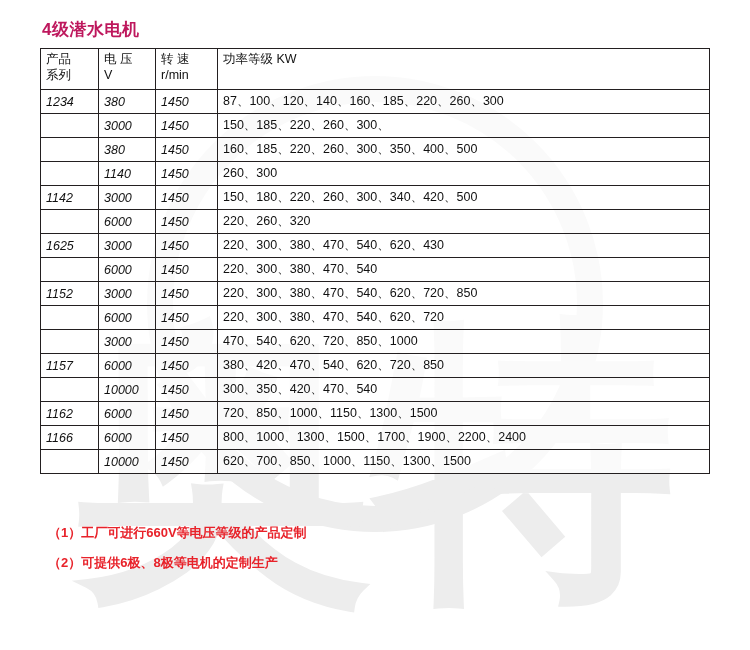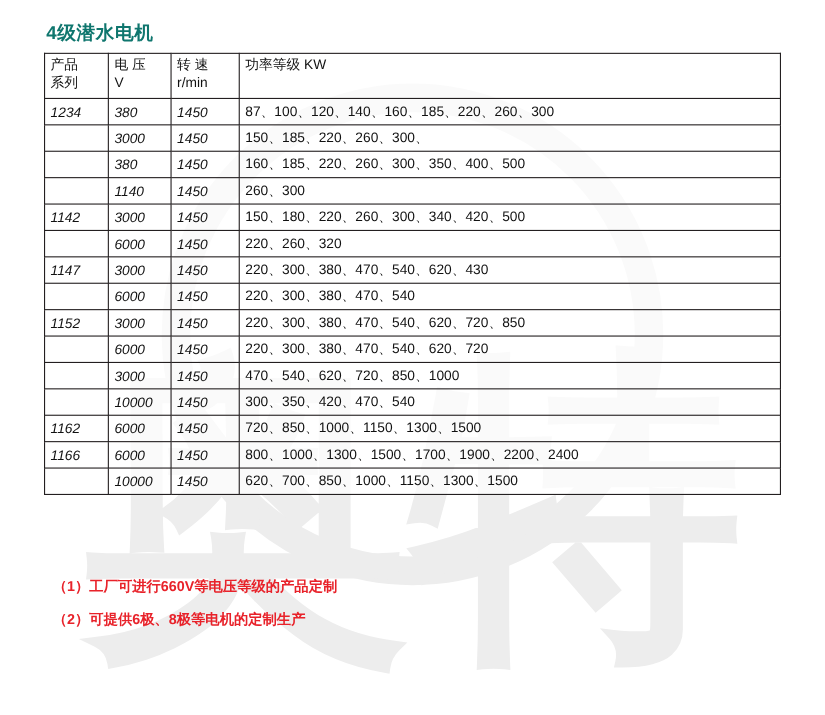--- a/index.html
+++ b/index.html
@@ -31,21 +31,21 @@
     position: relative;
     z-index: 1;
     padding: 0;
   }
   .title {
     position: absolute;
     left: 42px;
     top: 18px;
     font-size: 17px;
     font-weight: bold;
-    color: #0f766e;
+    color: #be185d;
     letter-spacing: 0.5px;
   }
   table.spec {
     position: absolute;
     left: 40px;
     top: 48px;
     width: 670px;
     border-collapse: collapse;
     table-layout: fixed;
     background: transparent;
@@ -161,21 +161,21 @@
         <td class="speed">1450</td>
         <td class="power">150、180、220、260、300、340、420、500</td>
       </tr>
       <tr>
         <td class="series"></td>
         <td class="voltage">6000</td>
         <td class="speed">1450</td>
         <td class="power">220、260、320</td>
       </tr>
       <tr>
-        <td class="series">1147</td>
+        <td class="series">1625</td>
         <td class="voltage">3000</td>
         <td class="speed">1450</td>
         <td class="power">220、300、380、470、540、620、430</td>
       </tr>
       <tr>
         <td class="series"></td>
         <td class="voltage">6000</td>
         <td class="speed">1450</td>
         <td class="power">220、300、380、470、540</td>
       </tr>
@@ -189,20 +189,26 @@
         <td class="series"></td>
         <td class="voltage">6000</td>
         <td class="speed">1450</td>
         <td class="power">220、300、380、470、540、620、720</td>
       </tr>
       <tr>
         <td class="series"></td>
         <td class="voltage">3000</td>
         <td class="speed">1450</td>
         <td class="power">470、540、620、720、850、1000</td>
+      </tr>
+      <tr>
+        <td class="series">1157</td>
+        <td class="voltage">6000</td>
+        <td class="speed">1450</td>
+        <td class="power">380、420、470、540、620、720、850</td>
       </tr>
       <tr>
         <td class="series"></td>
         <td class="voltage">10000</td>
         <td class="speed">1450</td>
         <td class="power">300、350、420、470、540</td>
       </tr>
       <tr>
         <td class="series">1162</td>
         <td class="voltage">6000</td>

